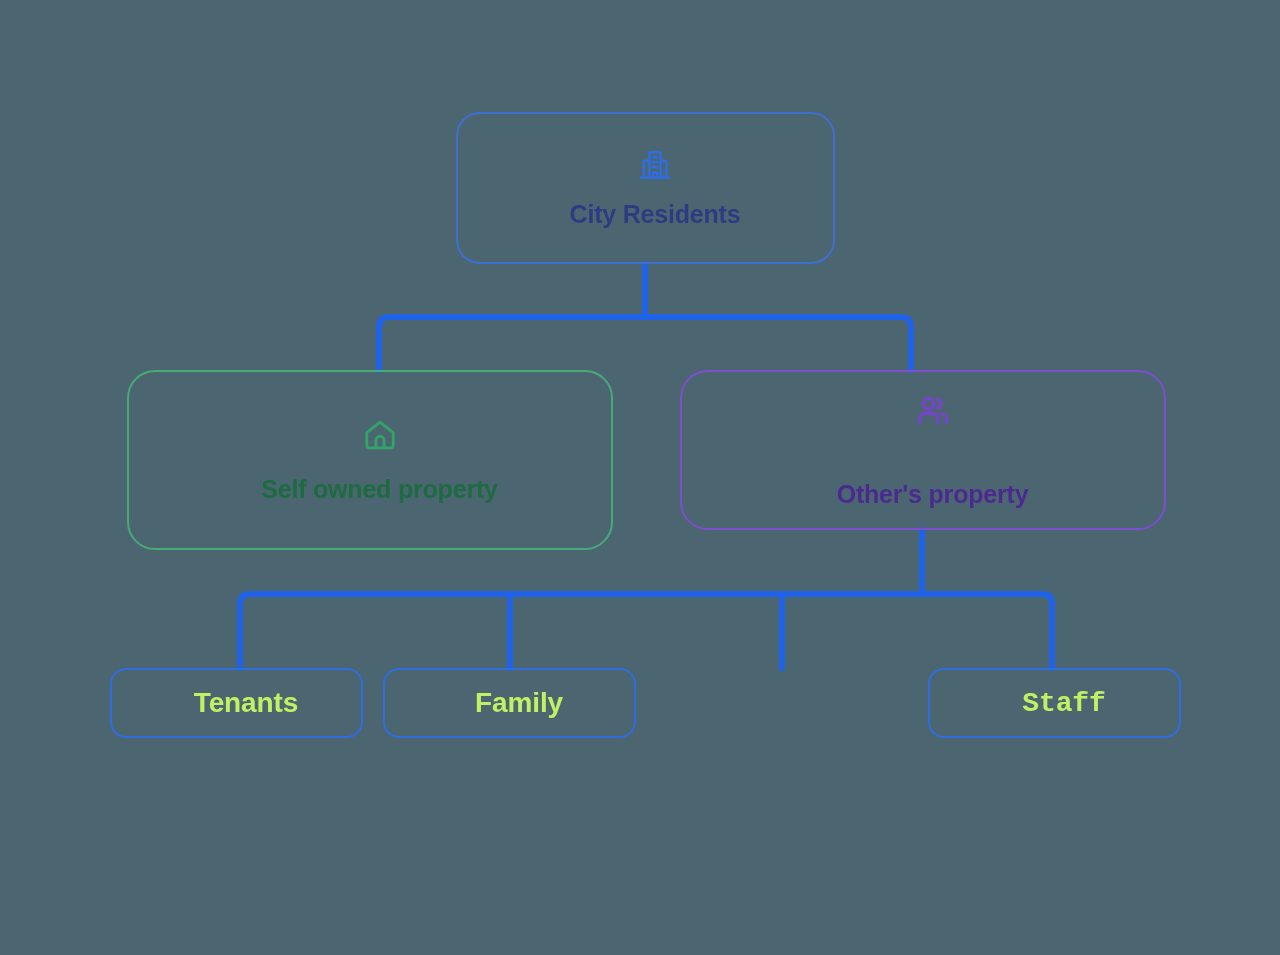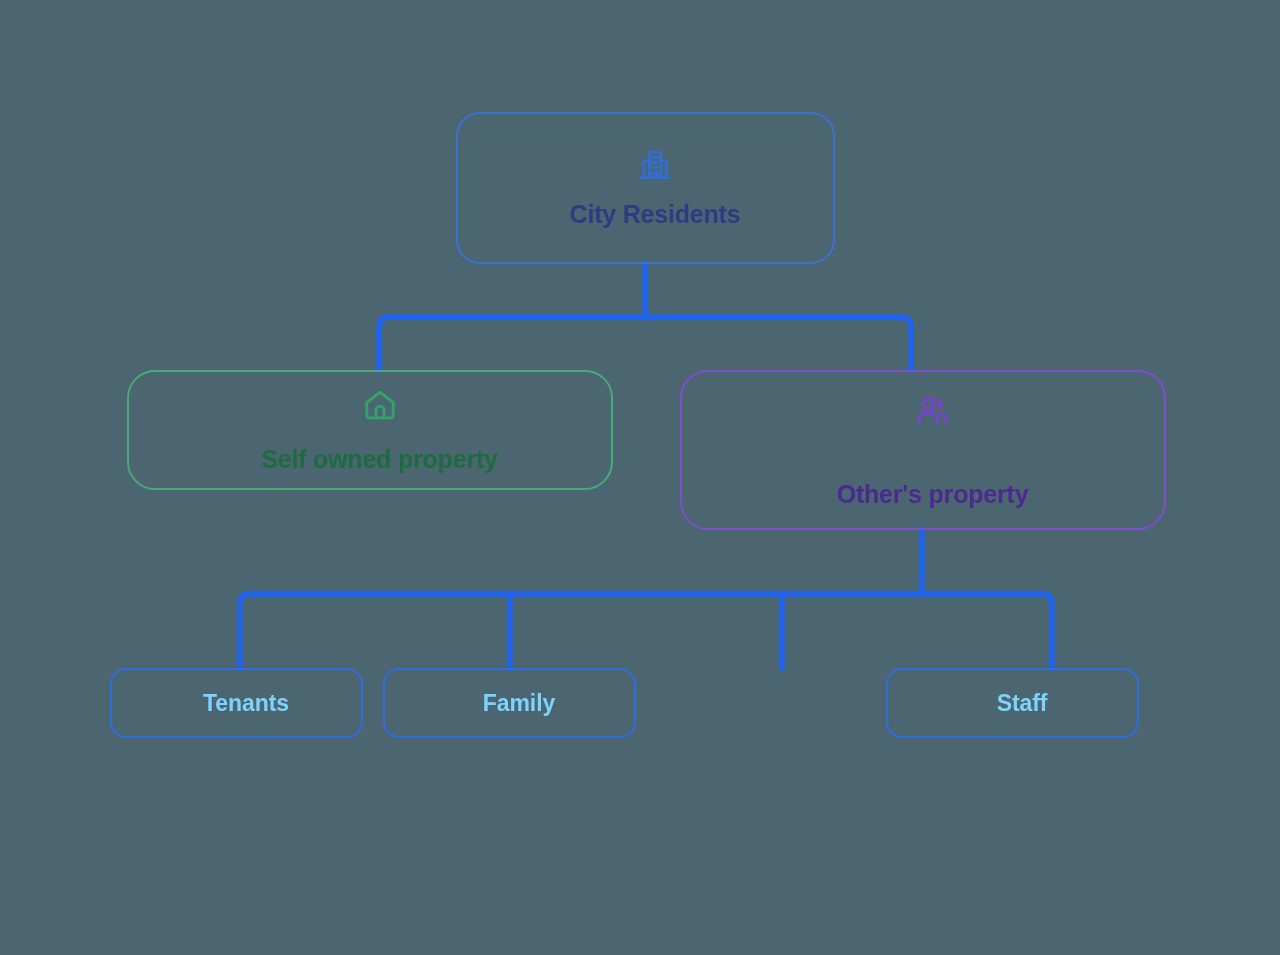--- a/index.html
+++ b/index.html
@@ -57,21 +57,21 @@
     font-weight: bold;
     color: #2d3c82;
     letter-spacing: -0.2px;
   }
 
   
   .node-green {
     left: 127px;
     top: 370px;
     width: 486px;
-    height: 120px;
+    height: 180px;
     border-width: 2px;
     border-color: #46ab78;
     border-radius: 28px;
   }
   .node-green .node-icon { margin-bottom: 22px; }
   .node-green .node-label {
     font-size: 25px;
     font-weight: bold;
     color: #1d6b40;
     letter-spacing: -0.2px;
@@ -99,29 +99,29 @@
   
   .node-leaf {
     top: 668px;
     width: 253px;
     height: 70px;
     border-width: 2px;
     border-color: #2f6ee0;
     border-radius: 16px;
   }
   .node-leaf .node-label {
-    font-size: 23px;
-    font-weight: bold;
-    color: #7dd3fc;
+    font-size: 28px;
+    font-weight: bold;
+    color: #bef264;
     letter-spacing: -0.1px;
   }
   .leaf-0 { left: 110px; }
   .leaf-1 { left: 383px; }
   .leaf-2 { left: 656px; }
-  .leaf-3 { left: 886px; }
+  .leaf-3 { left: 928px; font-family: Liberation Mono, monospace; }
 
   .node-icon {
     display: block;
     line-height: 0;
   }
 </style>
 </head>
 <body>
 
 <div id="canvas">

